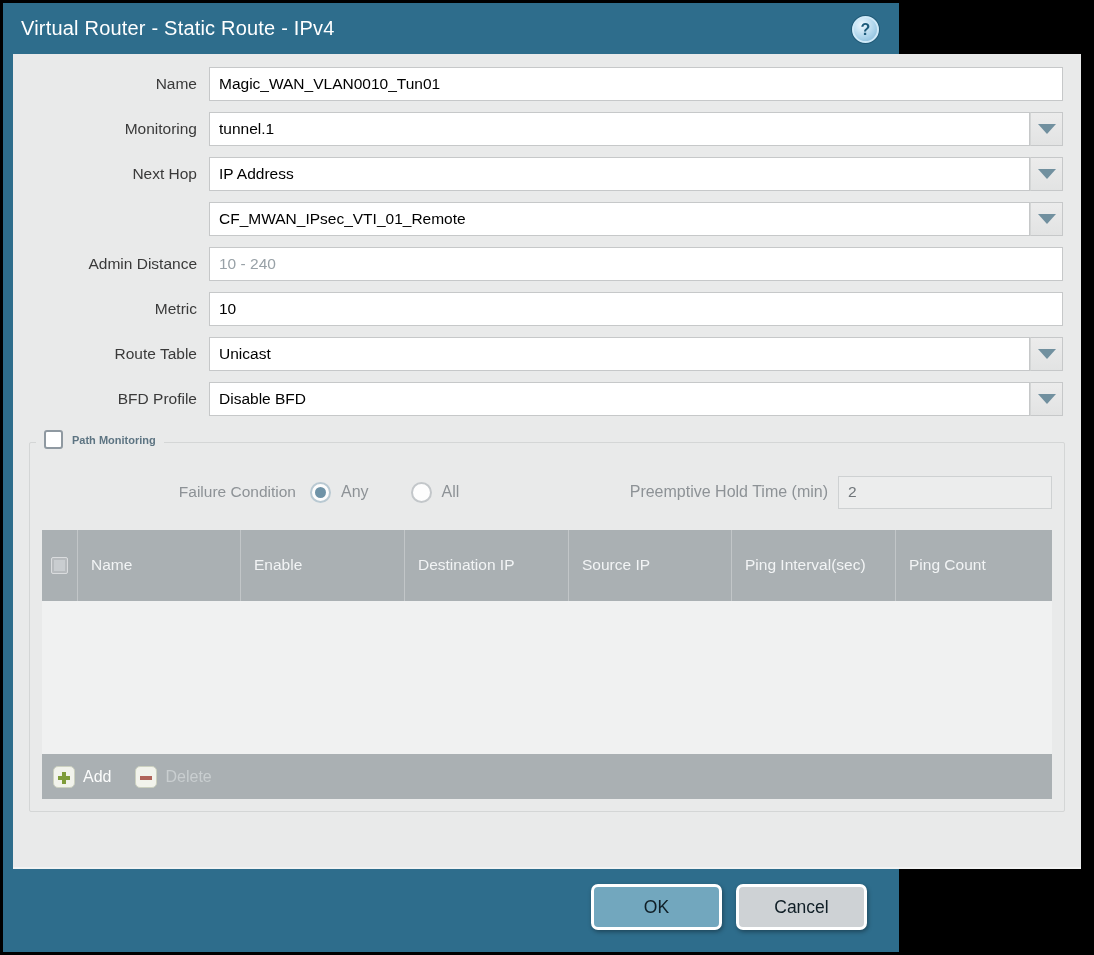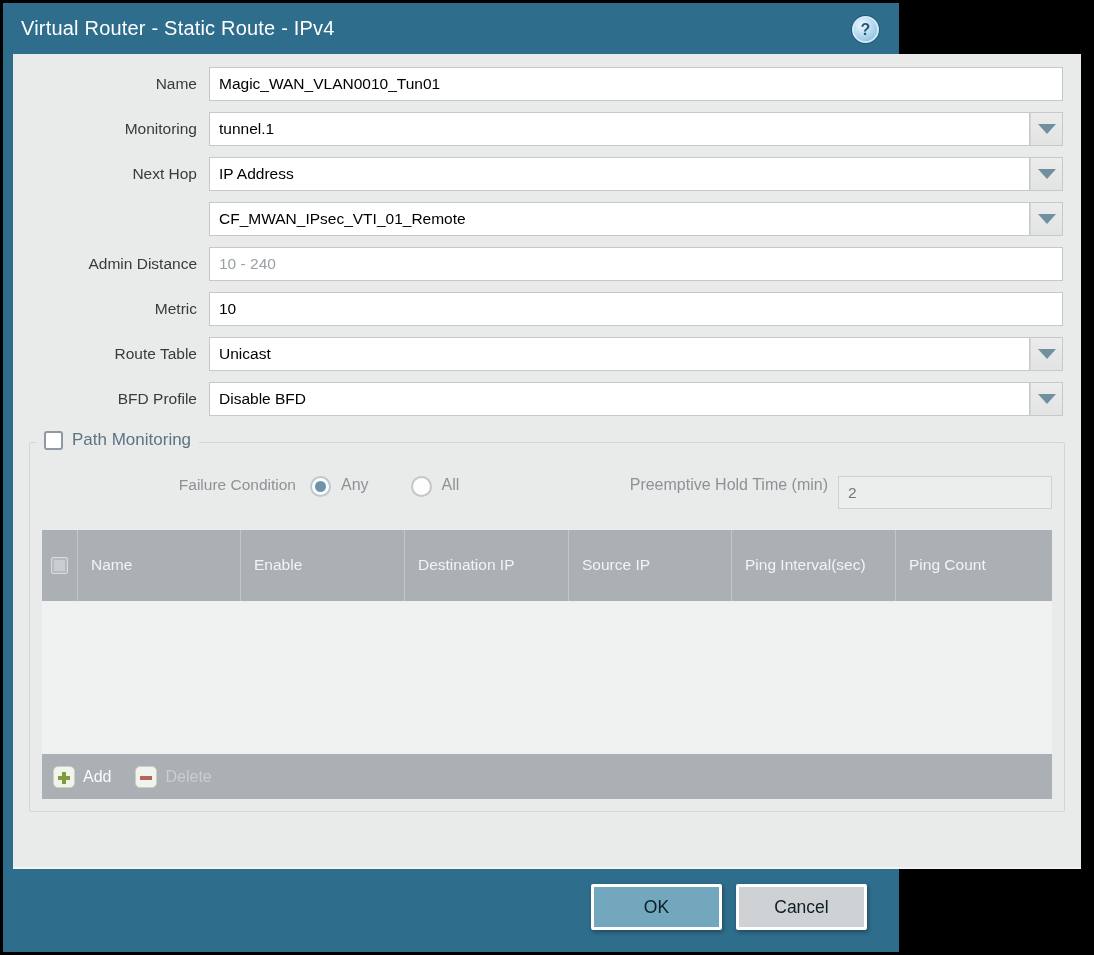--- a/index.html
+++ b/index.html
@@ -33,23 +33,23 @@
             justify-content:center; cursor:pointer; }
   .dd-arrow { width:0; height:0; border-left:9px solid transparent; border-right:9px solid transparent;
               border-top:10px solid #71909f; }
 
   
   .pm { position:relative; margin:26px 16px 0; border:1px solid #d4d6d6; border-radius:2px;
         padding:0 12px 12px; }
   .pm-legend { position:absolute; top:-13px; left:6px; background:#e9eaea; padding:0 8px;
                display:flex; align-items:center; gap:9px; }
   .pm-checkbox { width:19px; height:19px; background:#fff; border:2px solid #8f99a1; border-radius:3px; cursor:pointer; }
-  .pm-title { font-size:17px; font-weight:normal; color:#5d7482; }
-
-  .fc-row { display:flex; margin-top:33px; height:32px; }
+  .pm-title { font-size:11px; font-weight:bold; color:#5d7482; }
+
+  .fc-row { display:flex; align-items:center; margin-top:33px; height:32px; }
   .fc-label { width:268px; text-align:right; padding-right:14px; color:#8d9296; font-size:15.5px; }
   .radio { width:21px; height:21px; border-radius:50%; background:#fdfdfd; border:2px solid #c3c7ca;
            display:flex; align-items:center; justify-content:center; margin-right:10px; }
   .radio .dot { width:11px; height:11px; border-radius:50%; background:transparent; }
   .radio.sel { border-color:#b9c9d2; }
   .radio.sel .dot { background:#6f93a7; }
   .radio-label { color:#8d9296; font-size:16px; margin-right:42px; }
   .pre-label { flex:1; text-align:right; padding-right:10px; color:#8d9296; font-size:16px; }
   .pre-input { width:214px; height:33px; background:#eceded; border:1px solid #ced1d2; color:#70767a;
                font-size:15.5px; padding:0 9px; font-family:inherit; }
@@ -69,21 +69,21 @@
                   position:relative; flex:0 0 auto; }
   .icon-plus::before { content:""; position:absolute; left:4px; top:9px; width:12px; height:4px; background:#7f9c3a; }
   .icon-plus::after  { content:""; position:absolute; left:8px; top:5px; width:4px; height:12px; background:#7f9c3a; }
   .icon-minus { background:#f1ecea; border-color:#d4c4bf; }
   .icon-minus::before { content:""; position:absolute; left:4px; top:9px; width:12px; height:4px; background:#b0645a; }
   .add-label { color:#fbfcfc; }
   .del-label { color:#c9ced0; }
 
   
   .actions { position:absolute; right:32px; bottom:22px; display:flex; gap:14px; }
-  .btn { width:131px; height:46px; border:3px solid #fff; border-radius:2px; font-size:17.5px;
+  .btn { width:131px; height:46px; border:3px solid #fff; border-radius:7px; font-size:17.5px;
          color:#0f1e26; display:flex; align-items:center; justify-content:center; cursor:pointer;
          font-family:inherit; box-shadow:1px 2px 4px rgba(0,0,0,.35); }
   .btn-ok { background:#72a7be; }
   .btn-cancel { background:#ced2d5; }
 </style>
 </head>
 <body>
 
 <div class="dialog">
 

